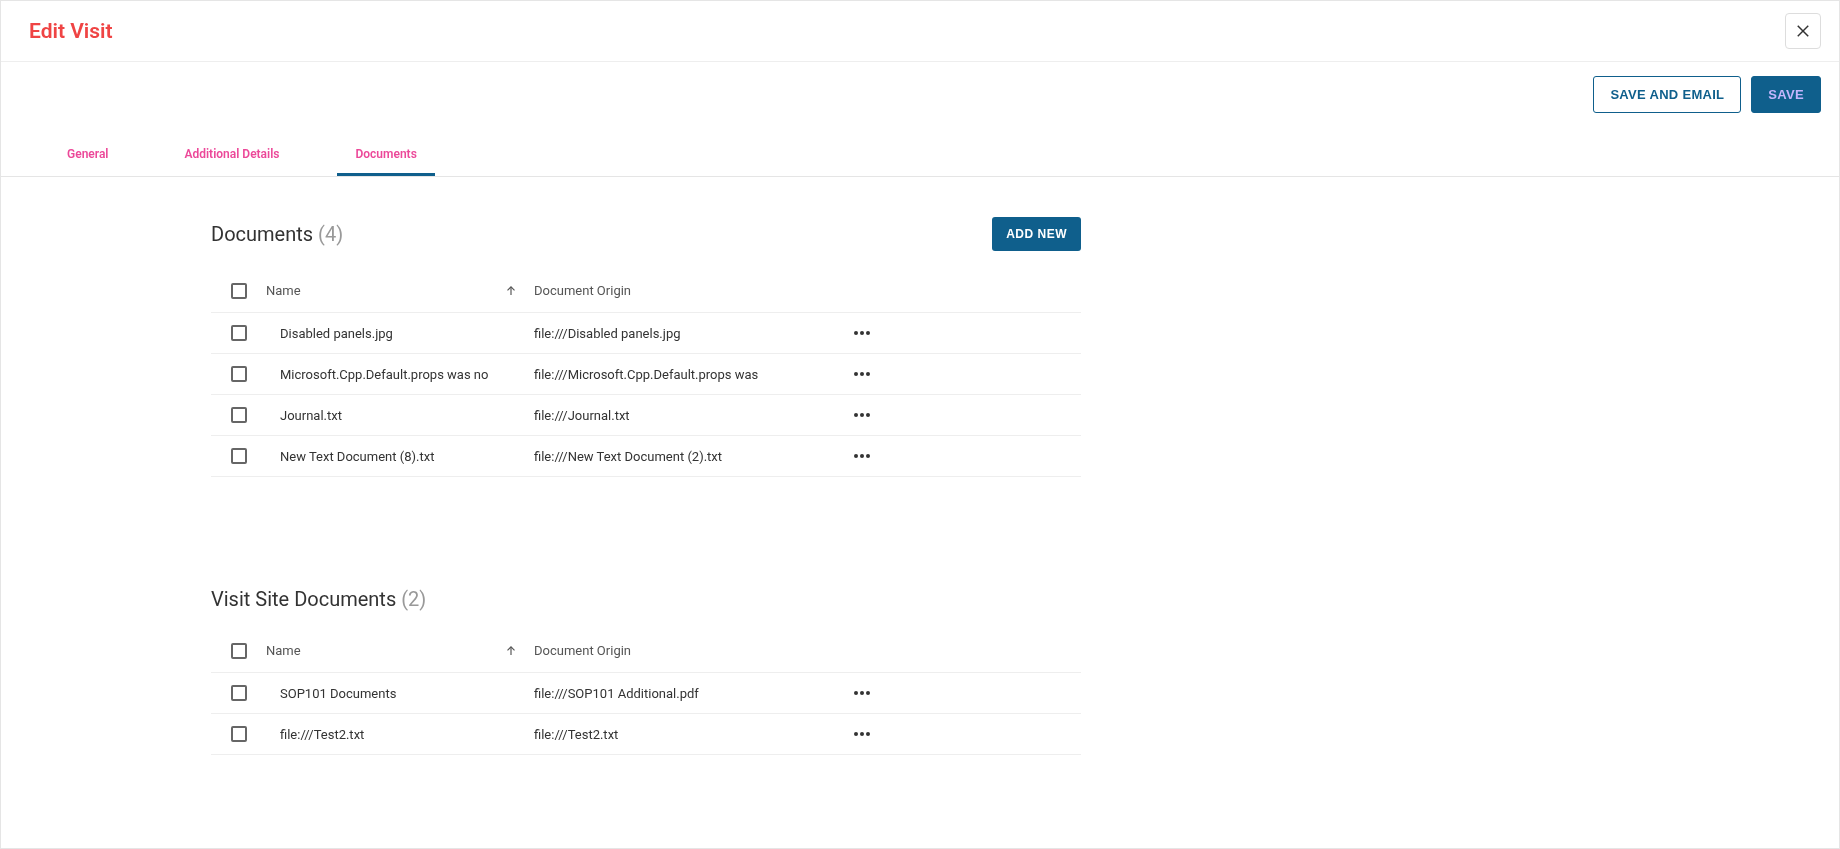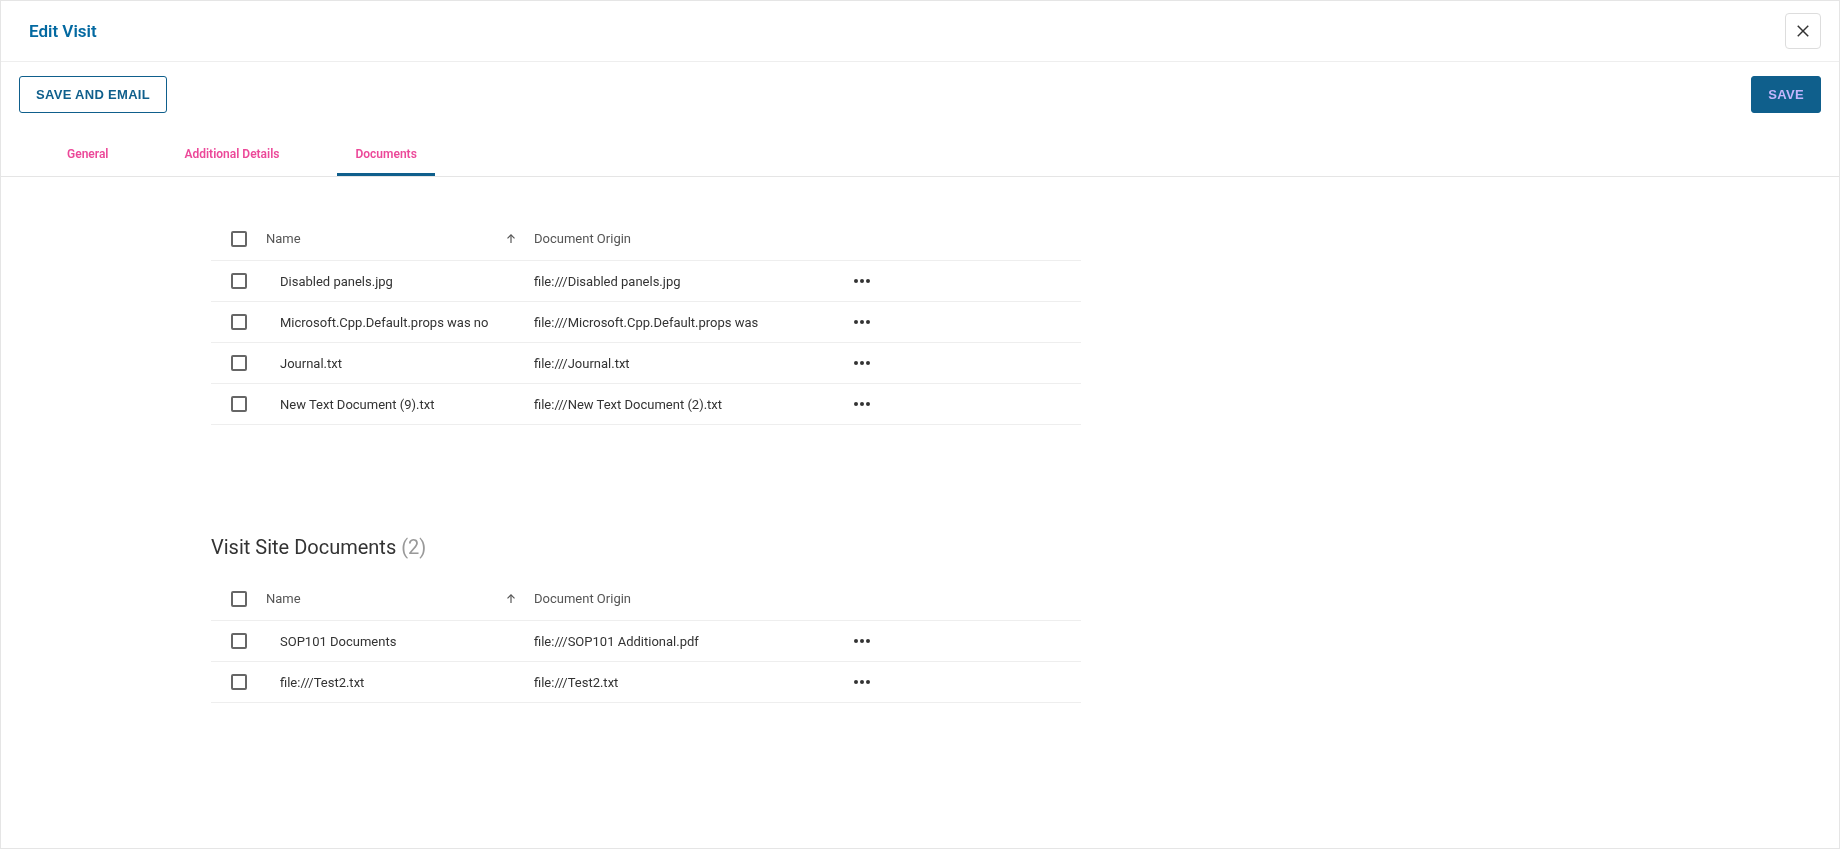--- a/index.html
+++ b/index.html
@@ -20,41 +20,42 @@
     flex-direction: column;
   }
   .modal-header {
     display: flex;
     justify-content: space-between;
     align-items: center;
     padding: 12px 18px 12px 28px;
     border-bottom: 1px solid #eee;
   }
   .modal-title {
-    font-size: 17px;
+    font-size: 21px;
     font-weight: 600;
-    color: #0369a1;
+    color: #ef4444;
   }
   .close-btn {
     width: 36px;
     height: 36px;
     border: 1px solid #ddd;
     border-radius: 4px;
     background: #fff;
     display: flex;
     align-items: center;
     justify-content: center;
     cursor: pointer;
   }
   .close-btn svg { width: 18px; height: 18px; stroke: #333; stroke-width: 2; }
   .action-bar {
     display: flex;
-    justify-content: space-between;
+    justify-content: flex-end;
     padding: 14px 18px 0 18px;
     gap: 10px;
+    margin-left: 40px;
   }
   .btn {
     font-size: 13px;
     font-weight: 700;
     letter-spacing: 0.3px;
     padding: 10px 16px;
     border-radius: 3px;
     cursor: pointer;
     text-transform: uppercase;
   }
@@ -177,20 +178,27 @@
 
   <div class="tabs">
     <div class="tab">General</div>
     <div class="tab">Additional Details</div>
     <div class="tab active">Documents</div>
   </div>
 
   <div class="content">
 
     <div class="section">
+      <div class="section-header">
+        <div class="section-title">
+          <span>Documents</span>
+          <span class="count">(4)</span>
+        </div>
+        <button class="btn-add">ADD NEW</button>
+      </div>
 
       <div class="table">
         <div class="thead">
           <div class="col-check">
               <div class="checkbox"></div>
             </div>
           <div class="col-name">Name</div>
           <div class="col-sort sort-arrow">
             <svg viewBox="0 0 24 24">
                 <line x1="12" y1="19" x2="12" y2="5"></line>
@@ -243,21 +251,21 @@
                 <span></span>
                 <span></span>
                 <span></span>
               </div>
             </div>
         </div>
         <div class="trow">
           <div class="col-check">
               <div class="checkbox"></div>
             </div>
-          <div class="col-name">New Text Document (9).txt</div>
+          <div class="col-name">New Text Document (8).txt</div>
           <div class="col-sort"></div>
           <div class="col-origin">file:///New Text Document (2).txt</div>
           <div class="col-actions">
               <div class="dots">
                 <span></span>
                 <span></span>
                 <span></span>
               </div>
             </div>
         </div>

